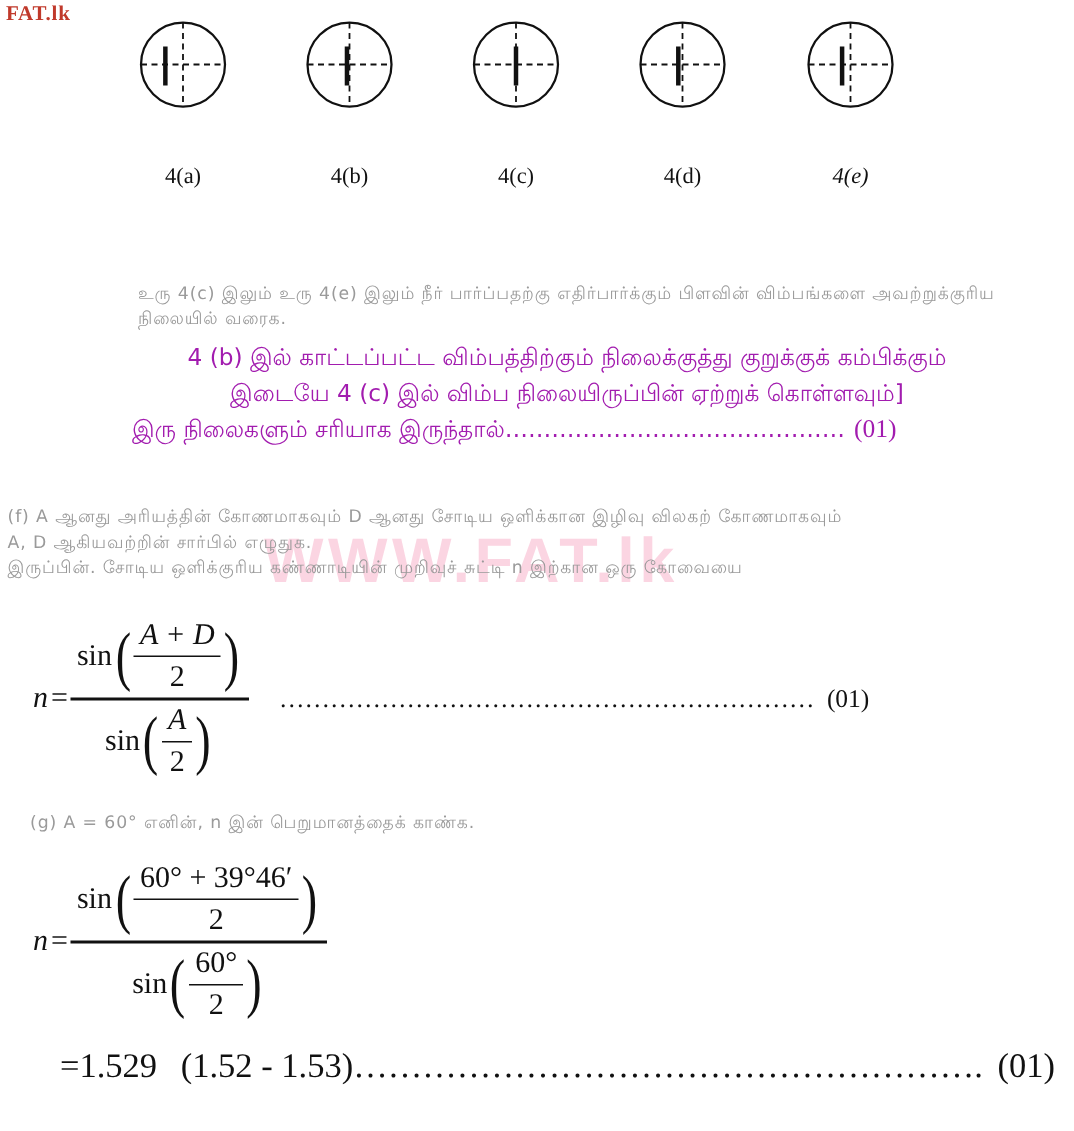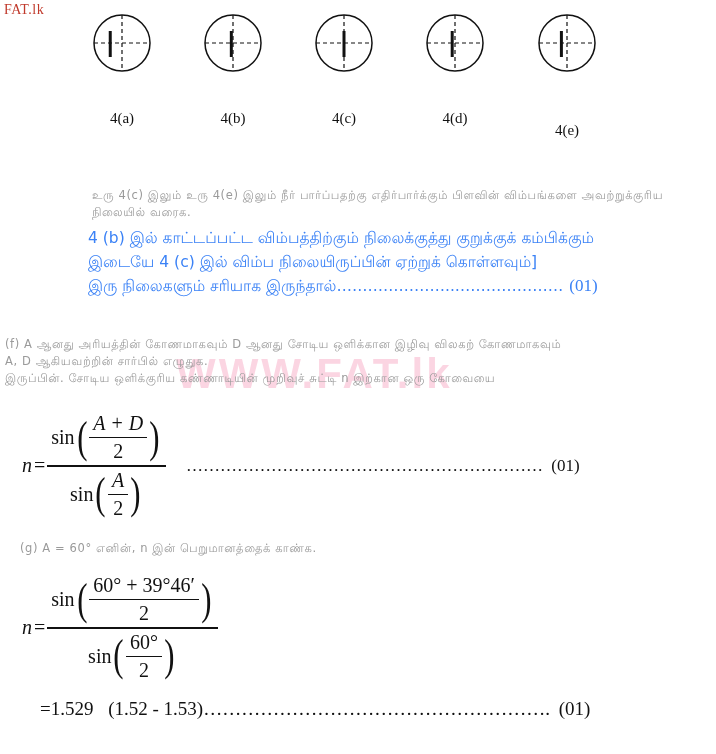--- a/index.html
+++ b/index.html
@@ -3,37 +3,38 @@
   <meta charset="utf-8">
   <style>
     html, body { margin: 0; padding: 0; }
     body {
       width: 716px; height: 754px; position: relative; overflow: hidden;
       background: #ffffff; color: #111;
       font-family: "Liberation Serif", serif;
     }
     .abs { position: absolute; }
     .brand {
-      left: 4px; top: 2px; font-weight: normal; font-size: 14px;
+      left: 4px; top: 2px; font-weight: bold; font-size: 14px;
       color: #c0392b; letter-spacing: 0.5px;
       font-family: "Liberation Serif", serif;
     }
     .figure { width: 60px; height: 60px; }
     .figure svg { display: block; }
     .fig-label {
       font-size: 15px; width: 60px; text-align: center;
       font-family: "Liberation Serif", serif;
     }
     .faded {
       color: #9a9a9a; font-size: 11.5px; line-height: 17px;
       font-family: "DejaVu Sans", sans-serif; letter-spacing: 0.6px;
     }
     .answer {
-      font-size: 15.5px; line-height: 24px; color: #3b82f6;
+      font-size: 15.5px; line-height: 24px; color: #a21caf;
       font-family: "DejaVu Sans", sans-serif;
+      text-align: center;
     }
     .answer .mark { font-family: "Liberation Serif", serif; font-size: 17px; }
     .watermark {
       left: 160px; top: 350px; font-size: 42px; font-weight: bold;
       color: rgba(236, 64, 122, 0.22);
       font-family: "Liberation Sans", sans-serif; letter-spacing: 3px;
       pointer-events: none;
       margin-left: 16px;
     }
     .math { font-family: "Liberation Serif", serif; font-size: 20px; color: #111; }
@@ -89,21 +90,21 @@
     </div>
     <div class="abs fig-label" style="left: 425px; top: 110px;">4(d)</div>
     <div class="abs figure" style="left: 537px; top: 0px;">
       <svg width="60" height="86" viewBox="0 0 60 86">
         <circle cx="30" cy="43" r="28" fill="none" stroke="#111" stroke-width="1.5"></circle>
         <line x1="30" y1="15" x2="30" y2="71" stroke="#111" stroke-width="1.2" stroke-dasharray="4,3"></line>
         <line x1="2" y1="43" x2="58" y2="43" stroke="#111" stroke-width="1.2" stroke-dasharray="4,3"></line>
         <line x1="24.4" y1="31" x2="24.4" y2="57" stroke="#111" stroke-width="3"></line>
       </svg>
     </div>
-    <div class="abs fig-label" style="left: 537px; top: 122px;">4(e)</div>
+    <div class="abs fig-label" style="left: 537px; top: 110px; font-style: italic;">4(e)</div>
   </div>
 
 <div class="abs faded" style="left:92px; top:140px; width:600px;margin-top:47px;">
   <div>உரு 4(c) இலும் உரு 4(e) இலும் நீர் பார்ப்பதற்கு எதிர்பார்க்கும் பிளவின் விம்பங்களை அவற்றுக்குரிய</div>
   <div>நிலையில் வரைக.</div>
 </div>
 
 <div class="abs answer" style="left:88px; top:226px; width:580px;">
   <div>4 (b) இல் காட்டப்பட்ட விம்பத்திற்கும் நிலைக்குத்து குறுக்குக் கம்பிக்கும்</div>
   <div>இடையே 4 (c) இல் விம்ப நிலையிருப்பின் ஏற்றுக் கொள்ளவும்]</div>
@@ -176,17 +177,17 @@
       <span class="frac">
         <span class="num">60°</span>
         <span class="bar"></span>
         <span class="den">2</span>
       </span>
       <span class="paren">)</span>
     </span>
   </span>
 </div>
 
-<div class="abs dots-line" style="left:40px; top:698px; white-space:nowrap; font-size:19px;">
+<div class="abs dots-line" style="left:40px; top:698px; white-space:nowrap; font-size:23px;">
   <span>=1.529</span>
   <span style="margin-left:10px;">(1.52 - 1.53)</span><span>……………………………………………….</span>
   <span style="margin-left:4px;">(01)</span>
 </div>
 
 </body></html>

